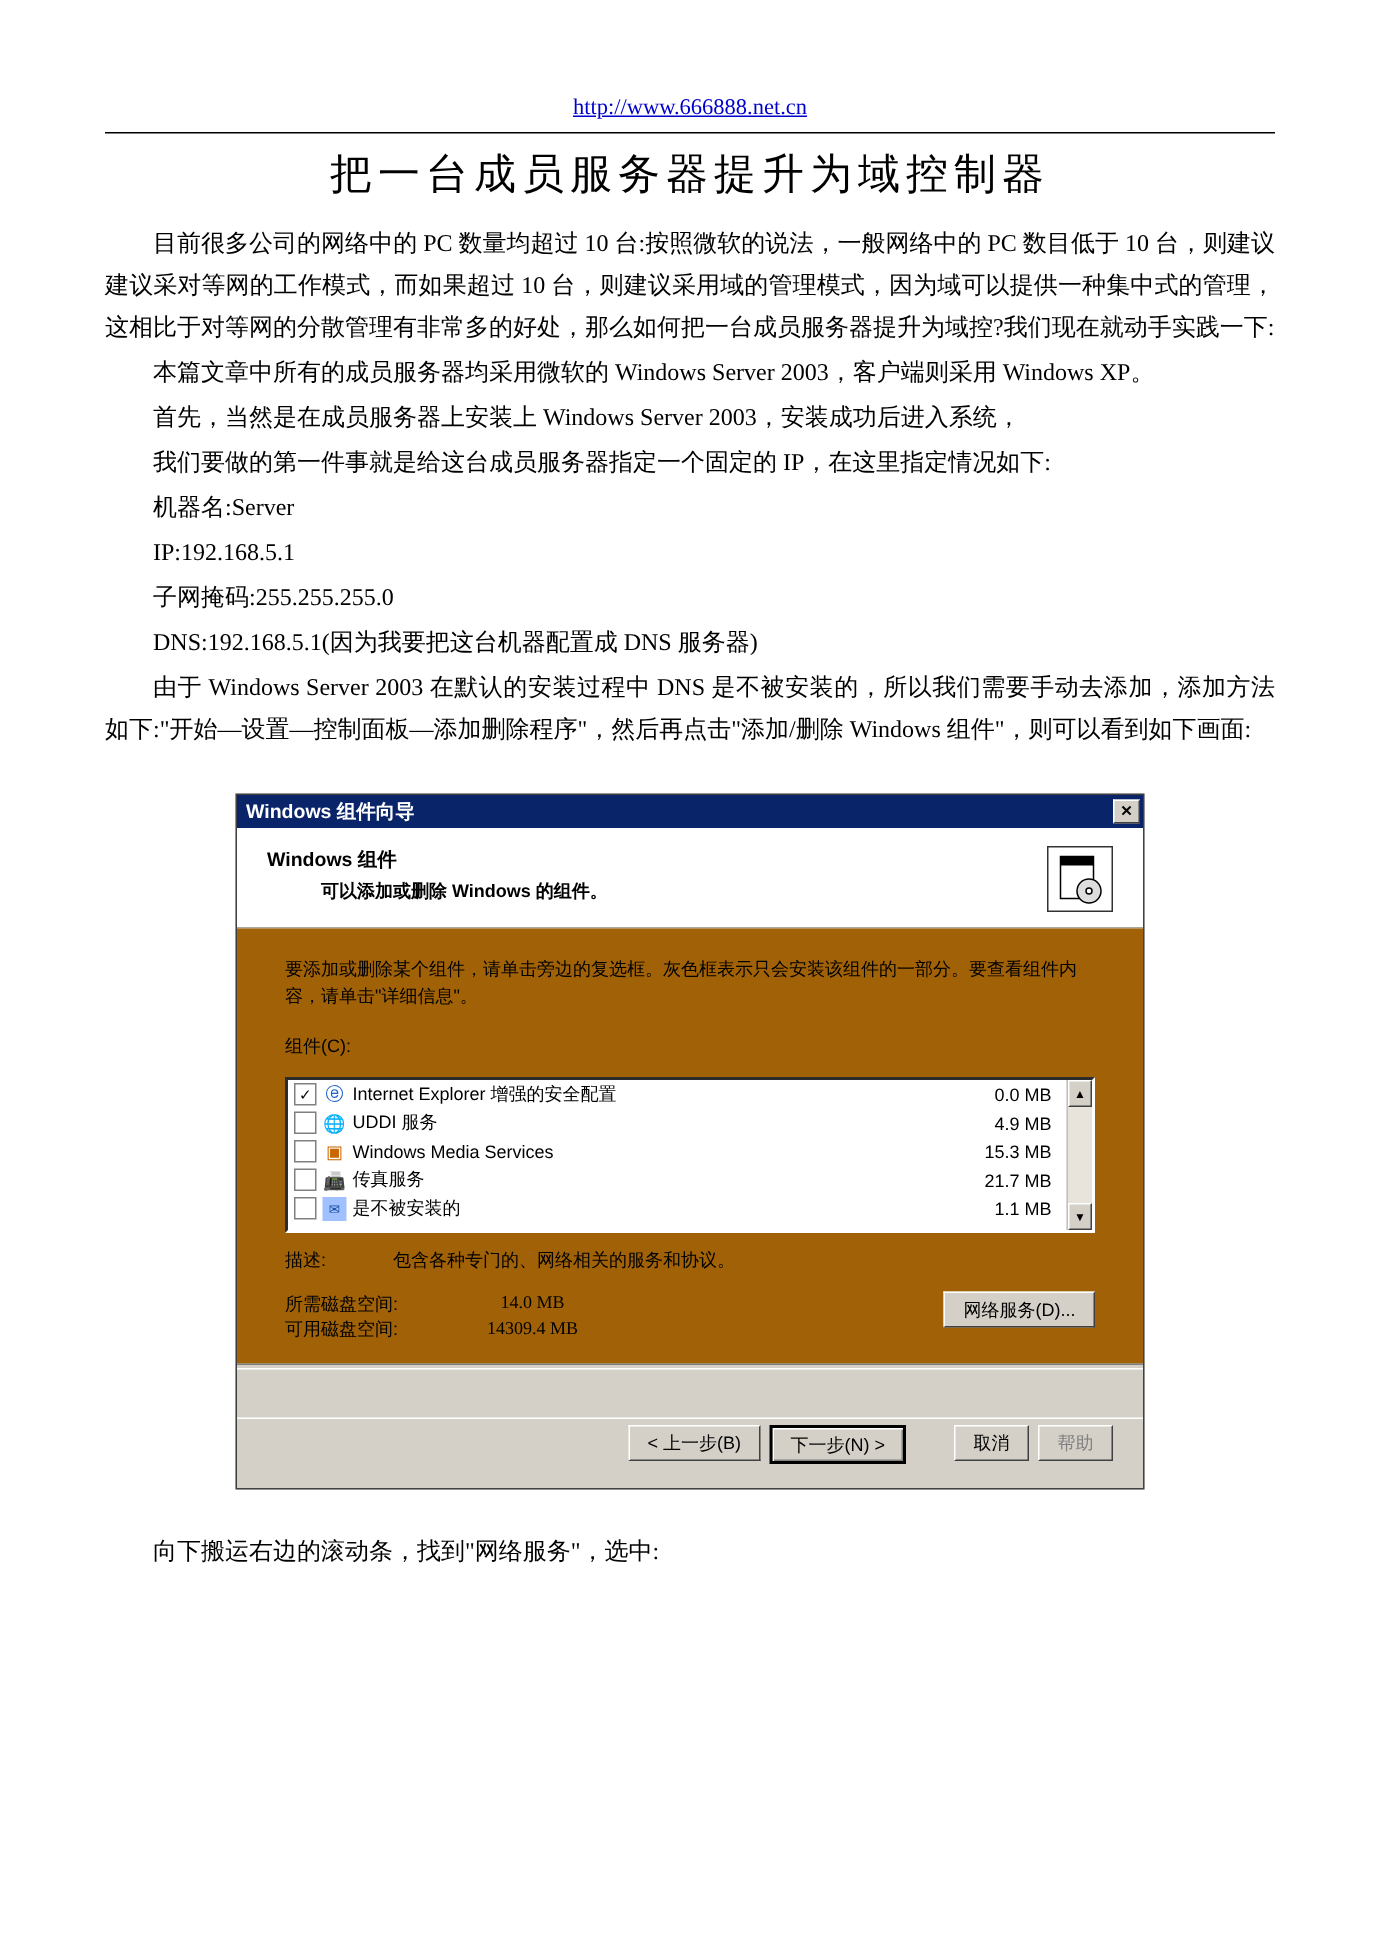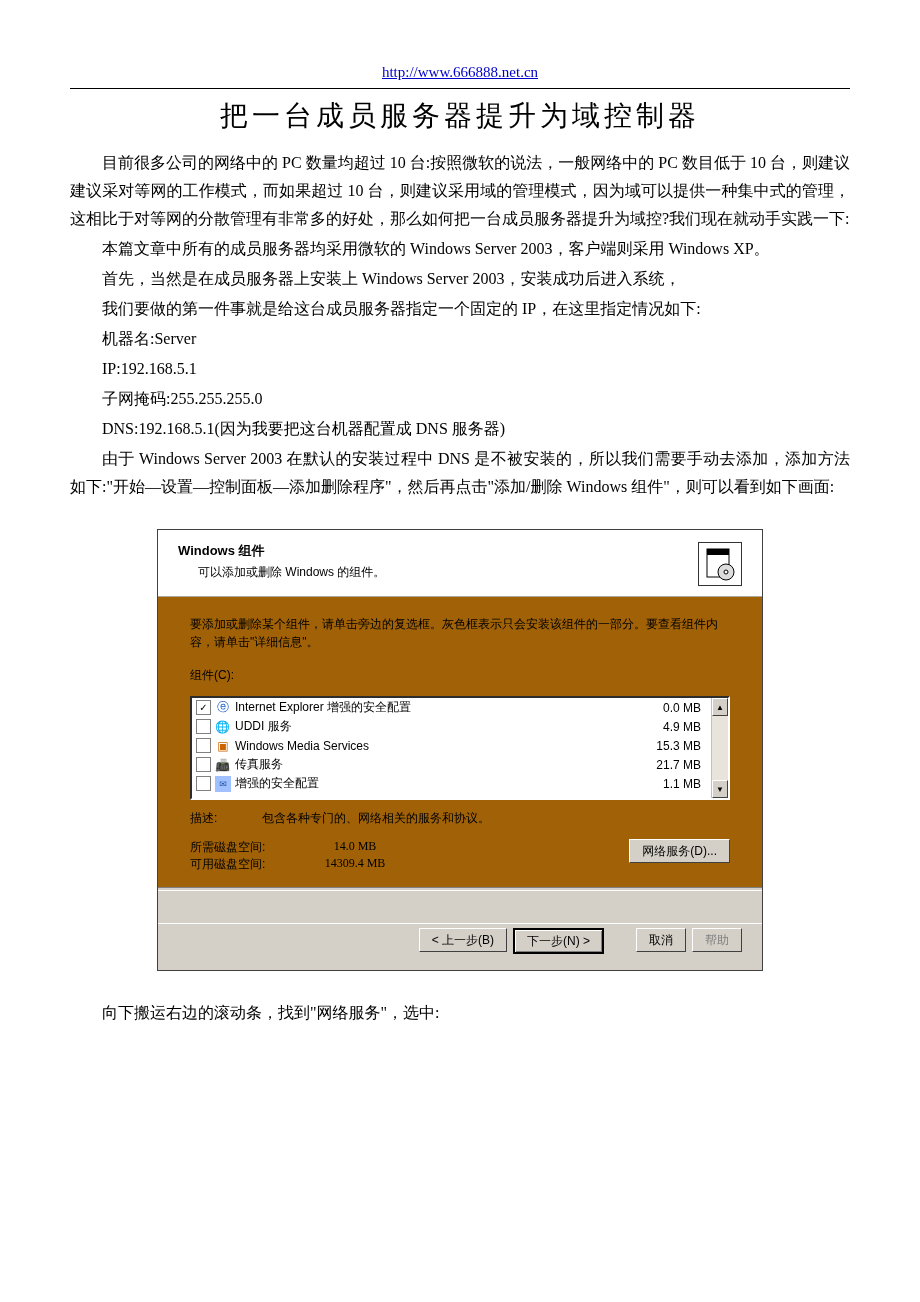--- a/index.html
+++ b/index.html
@@ -73,21 +73,21 @@
   .dlg-upper {
     background: #fff;
     padding: 12px 20px 10px 20px;
     display: flex;
     justify-content: space-between;
     align-items: flex-start;
     border-bottom: 1px solid #aca899;
     gap: 44px;
   }
   .dlg-upper .hd-title { font-weight: bold; font-size: 13px; margin-bottom: 4px; }
-  .dlg-upper .hd-sub { font-size: 12px; margin-left: 20px; }
+  .dlg-upper .hd-sub { font-size: 12px; margin-left: 36px; font-weight: bold; }
   .cd-icon {
     width: 42px; height: 42px;
     border: 1px solid #333;
     background: #fff;
     display: flex; align-items: center; justify-content: center;
     font-size: 28px;
   }
   .dlg-mid {
     padding: 18px 32px 14px 32px;
     background: #a16207;
@@ -209,20 +209,24 @@
     <p class="indent">机器名:Server</p>
     <p class="indent">IP:192.168.5.1</p>
     <p class="indent">子网掩码:255.255.255.0</p>
     <p class="indent">DNS:192.168.5.1(因为我要把这台机器配置成 DNS 服务器)</p>
     <p class="indent">由于 Windows Server 2003 在默认的安装过程中 DNS 是不被安装的，所以我们需要手动去添加，添加方法如下:"开始—设置—控制面板—添加删除程序"，然后再点击"添加/删除 Windows 组件"，则可以看到如下画面:</p>
   </div>
 
   <div class="dlg-wrap">
     <div class="dlg">
 
+      <div class="titlebar">
+        <span class="t-title">Windows 组件向导</span>
+        <span class="close-btn">✕</span>
+      </div>
 
       <div class="dlg-upper">
         <div>
           <div class="hd-title">Windows 组件</div>
           <div class="hd-sub">可以添加或删除 Windows 的组件。</div>
         </div>
         <div class="cd-icon">
           <svg width="34" height="34" viewBox="0 0 34 34">
             <rect x="4" y="2" width="22" height="28" fill="#fff" stroke="#000" stroke-width="1"></rect>
             <rect x="4" y="2" width="22" height="6" fill="#000"></rect>
@@ -263,21 +267,21 @@
             <div class="row">
               <span class="cb"></span>
               <span class="ic fax">📠</span>
               <span class="name">传真服务</span>
               <span class="size">21.7 MB</span>
             </div>
 
             <div class="row">
               <span class="cb"></span>
               <span class="ic mail">✉</span>
-              <span class="name">增强的安全配置</span>
+              <span class="name">是不被安装的</span>
               <span class="size">1.1 MB</span>
             </div>
 
           </div>
           <div class="scrollbar">
             <div class="sb-btn">▲</div>
             <div class="sb-track"></div>
             <div class="sb-btn">▼</div>
           </div>
         </div>

